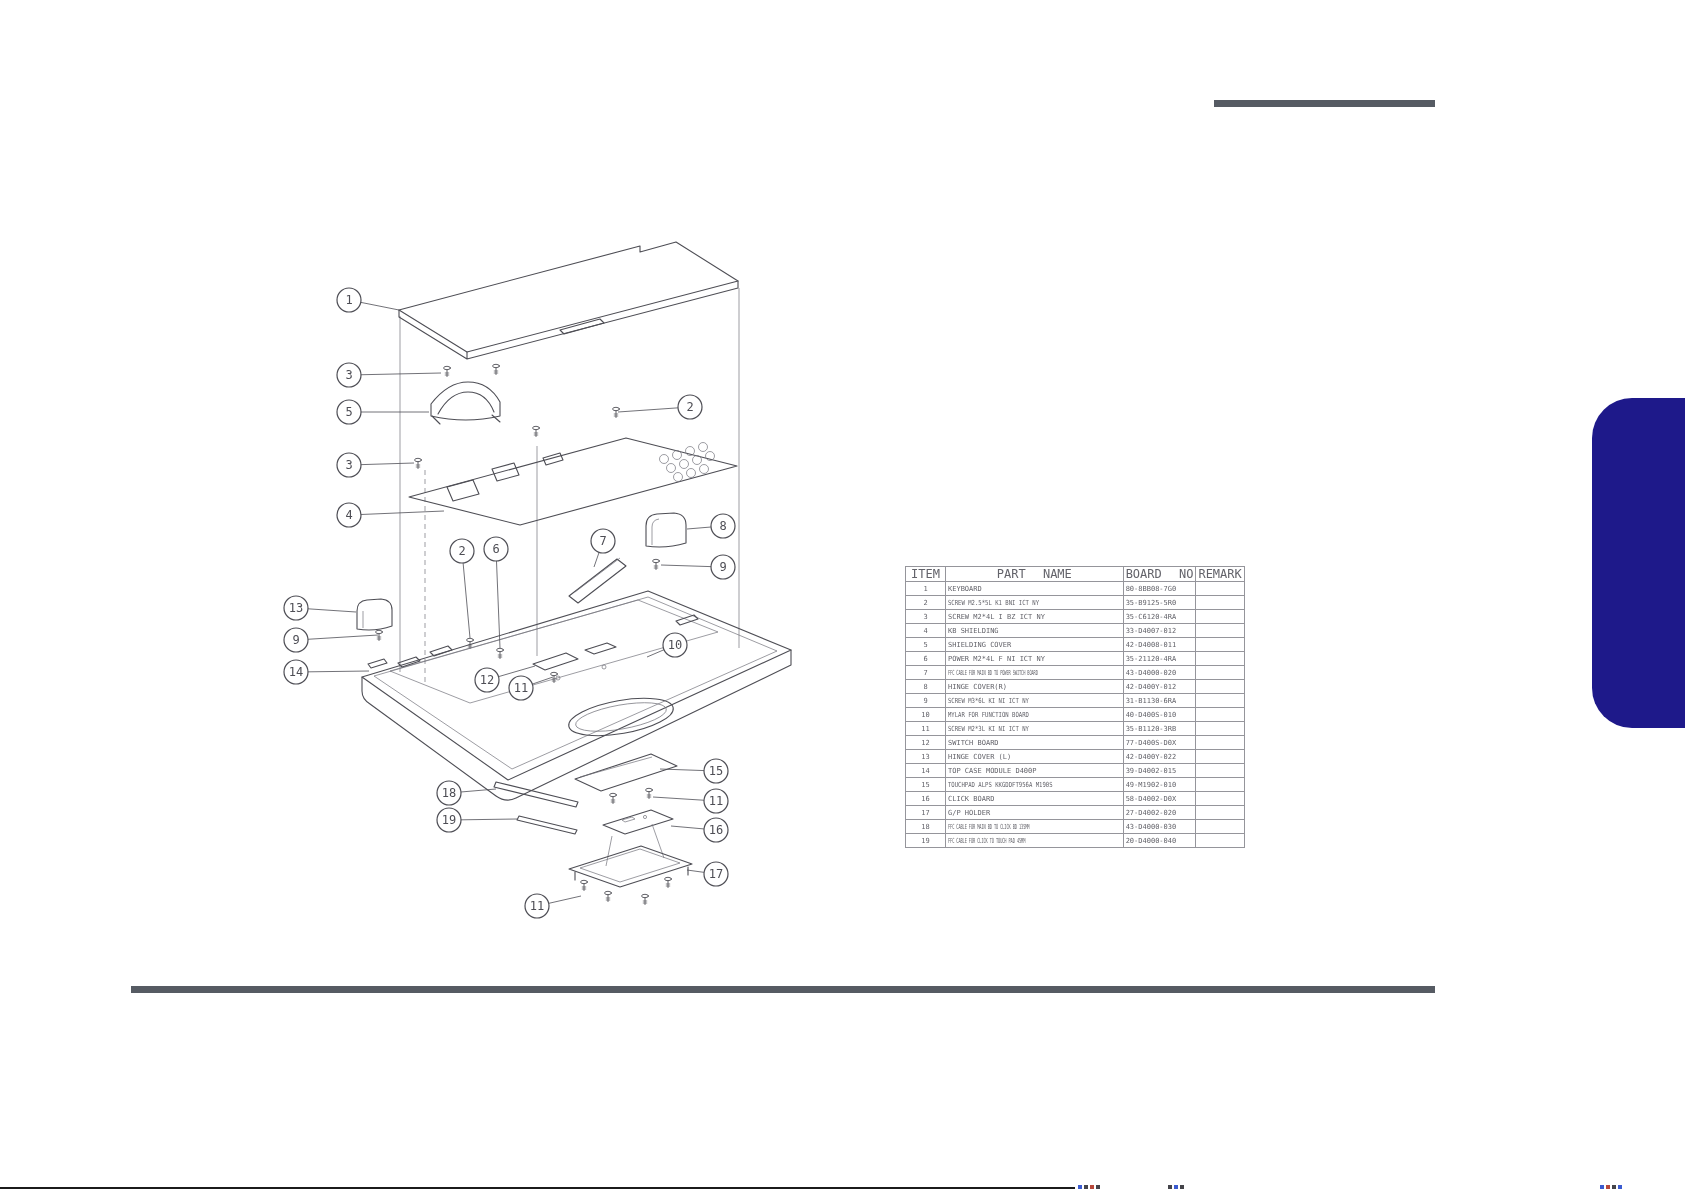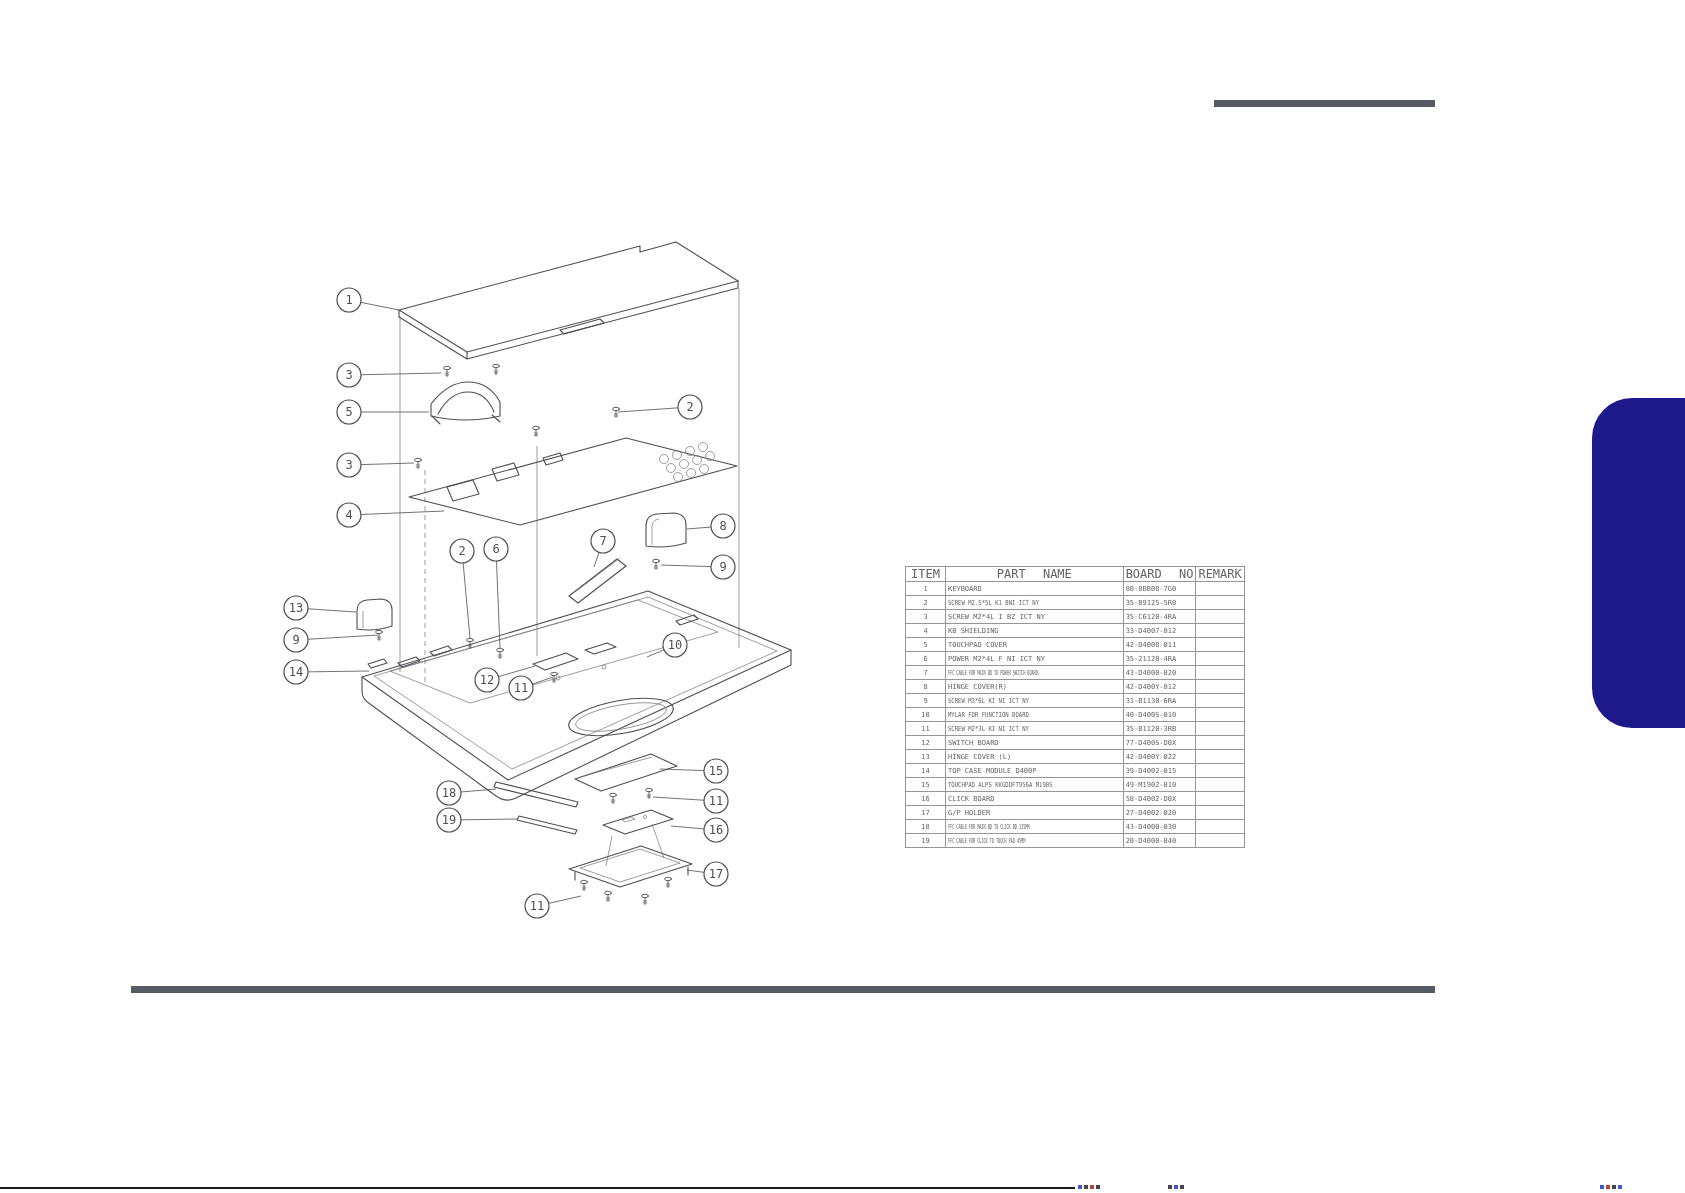--- a/index.html
+++ b/index.html
@@ -350,21 +350,21 @@
         <td class="cell-remark"><span></span></td>
       </tr>
       <tr>
         <td class="cell-item"><span>4</span></td>
         <td class="cell-name"><span class="">KB SHIELDING</span></td>
         <td class="cell-part_no"><span>33-D4007-012</span></td>
         <td class="cell-remark"><span></span></td>
       </tr>
       <tr>
         <td class="cell-item"><span>5</span></td>
-        <td class="cell-name"><span class="">TOUCHPAD COVER</span></td>
+        <td class="cell-name"><span class="">SHIELDING COVER</span></td>
         <td class="cell-part_no"><span>42-D4008-011</span></td>
         <td class="cell-remark"><span></span></td>
       </tr>
       <tr>
         <td class="cell-item"><span>6</span></td>
         <td class="cell-name"><span class="">POWER M2*4L F NI ICT NY</span></td>
         <td class="cell-part_no"><span>35-21120-4RA</span></td>
         <td class="cell-remark"><span></span></td>
       </tr>
       <tr>

